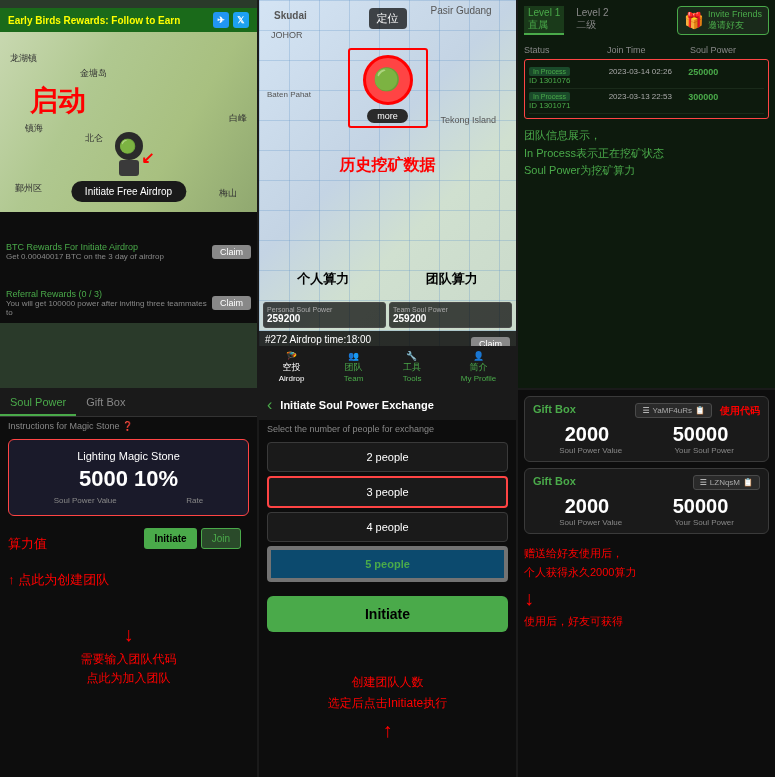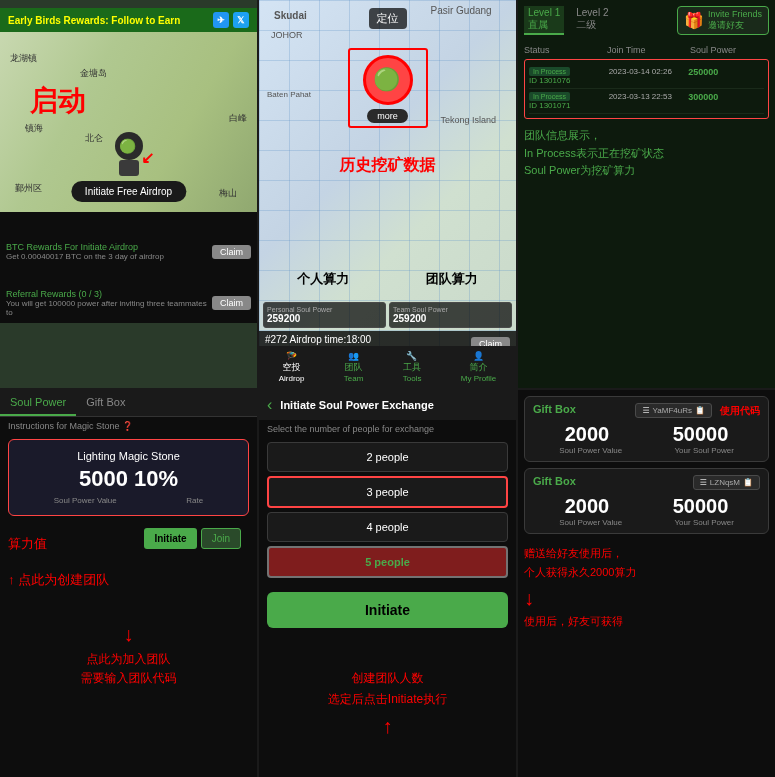--- a/index.html
+++ b/index.html
@@ -421,22 +421,22 @@
       padding: 8px;
       color: white;
       font-size: 11px;
       text-align: center;
       cursor: pointer;
     }
     .cell-5 .option-btn.selected {
       border: 2px solid #ff4444;
     }
     .cell-5 .option-btn.green {
-      background: #7f1d1d;
-      border: 2px solid #737373;
+      background: #0c4a6e;
+      border: 4px solid #737373;
     }
     .cell-5 .initiate-btn {
       margin: 10px 8px;
       background: #4aaa4a;
       color: black;
       border: none;
       border-radius: 6px;
       padding: 10px;
       font-size: 14px;
       font-weight: bold;
@@ -713,22 +713,22 @@
     <div style="padding:4px 8px;display:flex;justify-content:space-between;align-items:flex-end;">
       <div style="color:red;font-size:13px;">算力值</div>
       <div class="action-btns">
         <button class="btn-initiate">Initiate</button>
         <button class="btn-join">Join</button>
       </div>
     </div>
     <div style="color:red;font-size:13px;padding:4px 8px;margin-top:10px;">↑ <span>点此为创建团队</span></div>
     <div style="color:red;font-size:20px;text-align:center;margin-top:30px;">↓</div>
     <div style="color:red;font-size:12px;padding:4px 8px;text-align:center;line-height:1.6;">
+      <div>需要输入团队代码</div>
       <div>点此为加入团队</div>
-      <div>需要输入团队代码</div>
     </div>
   </div>
 
   <div class="cell cell-5">
     <div class="header">
       <span class="back-btn">‹</span>
       <span class="header-title">Initiate Soul Power Exchange</span>
     </div>
     <div class="sub-title">Select the number of people for exchange</div>
     <div class="options">

